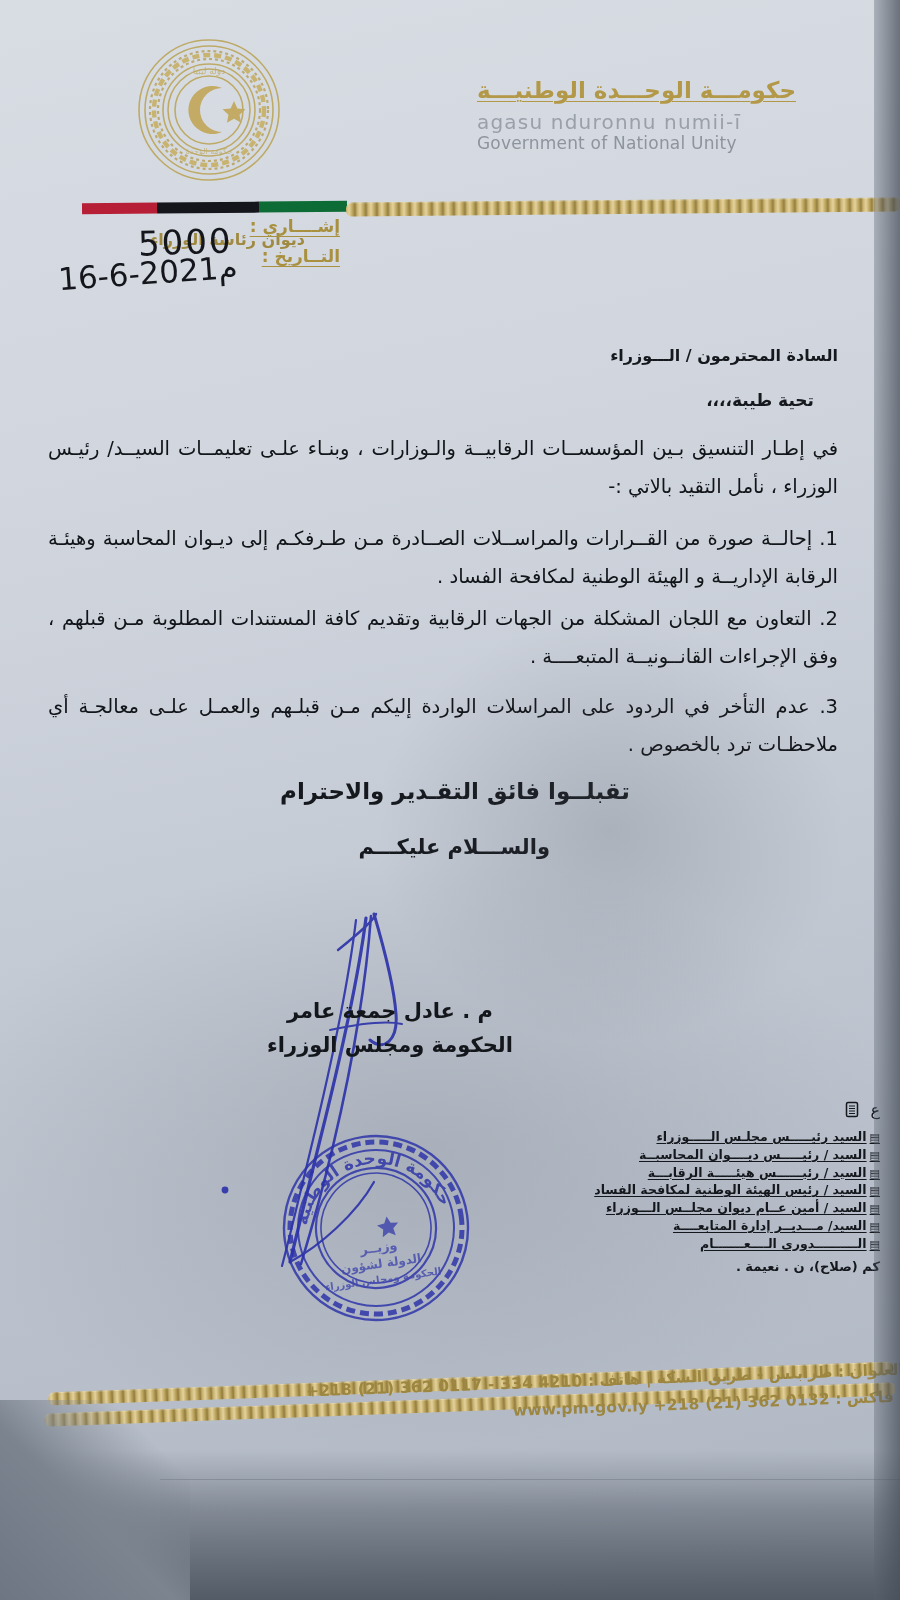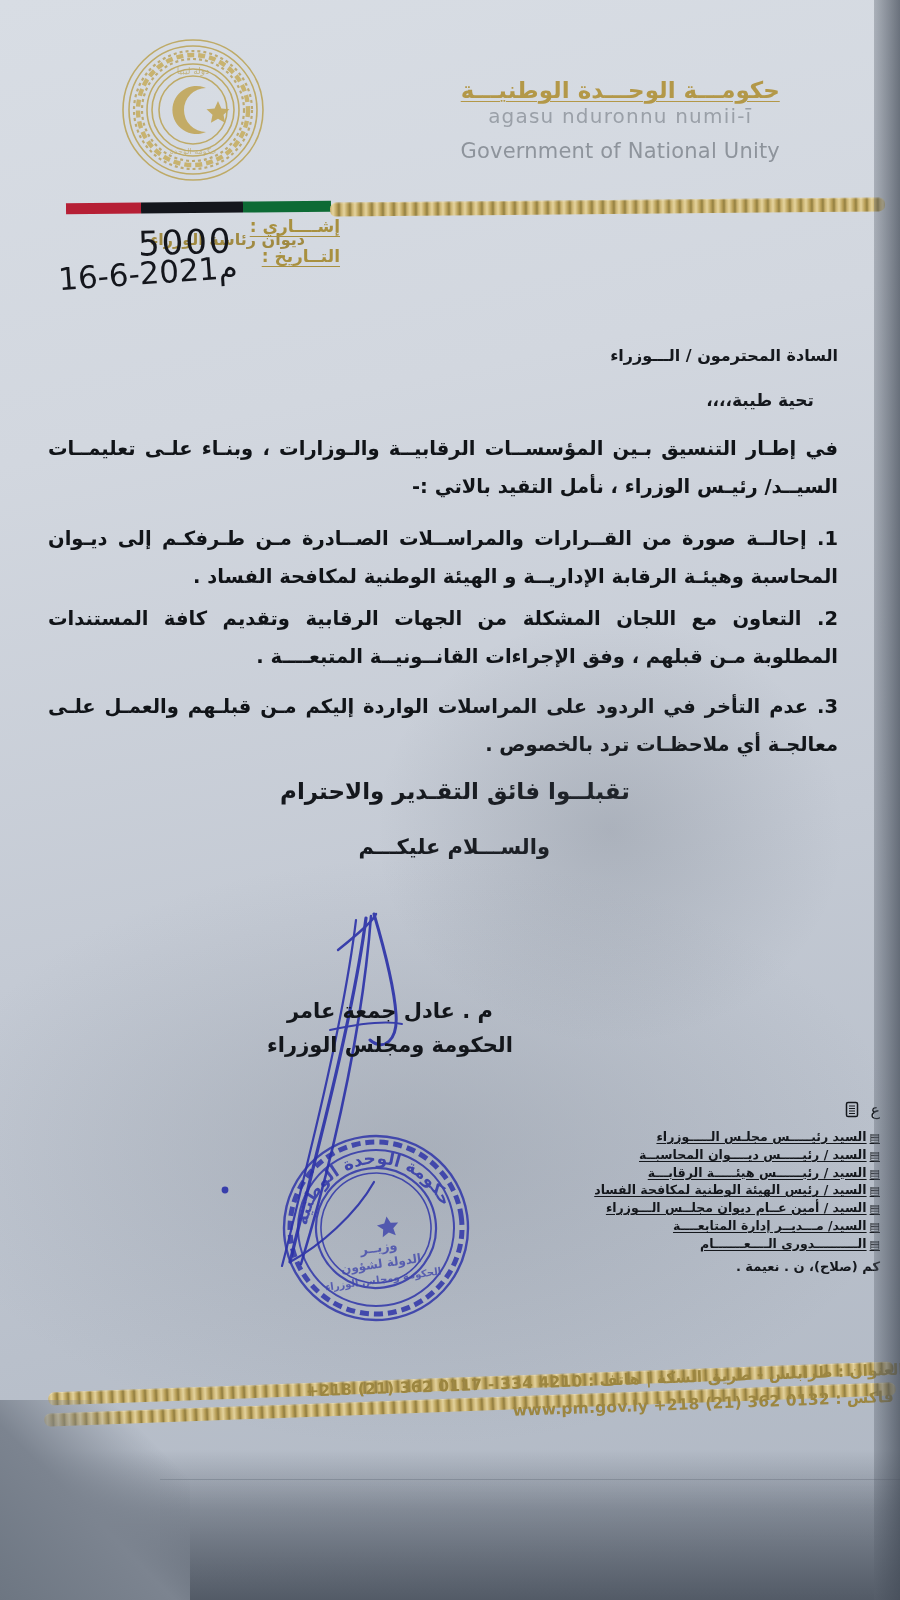--- a/index.html
+++ b/index.html
@@ -34,31 +34,31 @@
     position:absolute;left:160px;bottom:0;width:740px;height:120px;
     background:linear-gradient(180deg,rgba(175,183,195,.0),rgba(150,158,170,.55));
     border-top:1px solid rgba(120,128,140,.35);
   }
   .shadow-soft{
     position:absolute;pointer-events:none;
     background:radial-gradient(ellipse at center, rgba(80,88,100,.22), rgba(80,88,100,0) 72%);
   }
 
   
-  #letterhead{position:absolute;left:0;top:0;width:852px;height:230px;}
+  #letterhead{position:absolute;left:16px;top:0;width:852px;height:230px;}
   #emblem{position:absolute;left:118px;top:30px;width:150px;height:160px;}
   #header-text{
-    position:absolute;right:72px;top:78px;text-align:center;
+    position:absolute;right:72px;top:78px;text-align:left;
     color:#b69c4e;line-height:1.12;
   }
   #hd-ar{font-size:23px;font-weight:700;letter-spacing:1px;color:#b39848;
          text-decoration:underline;text-decoration-thickness:1px;text-underline-offset:3px;}
   #hd-tif{font-size:20px;font-weight:600;color:#b8a05a;letter-spacing:.5px;direction:ltr;margin-top:2px;}
-  #hd-lat{font-size:20px;color:#9aa0a8;letter-spacing:1.2px;direction:ltr;margin-top:1px;}
-  #hd-en{font-size:21px;color:#8e949c;letter-spacing:.2px;direction:ltr;margin-top:13px;}
+  #hd-lat{font-size:20px;color:#9aa0a8;letter-spacing:1.2px;direction:ltr;margin-top:7px;}
+  #hd-en{font-size:17px;color:#8e949c;letter-spacing:.2px;direction:ltr;margin-top:1px;}
 
   #flagbar{position:absolute;left:66px;top:202px;width:265px;height:11px;display:flex;transform:rotate(-.5deg);}
   #flagbar .f1{flex:1;background:#0d6b35;}
   #flagbar .f2{flex:1.15;background:#14161c;}
   #flagbar .f3{flex:.85;background:#b61f35;}
 
   #chain-top{
     position:absolute;left:330px;top:200px;width:555px;height:14px;
     transform:rotate(-.55deg);
   }
@@ -82,21 +82,21 @@
   #hand-ref{left:138px;top:222px;font-size:34px;letter-spacing:2px;transform:rotate(-2deg);}
   #hand-date{left:58px;top:255px;font-size:31px;letter-spacing:1px;transform:rotate(-4deg);}
 
   
   #body{position:absolute;left:0;top:330px;width:900px;color:#111418;}
   .ln{font-weight:700;color:#15181d;}
   #salutation{position:absolute;right:62px;top:16px;font-size:16px;letter-spacing:0px;}
   #greeting{position:absolute;right:86px;top:60px;font-size:17px;margin-left:20px;}
 
   .para{position:absolute;right:62px;width:790px;text-align:justify;text-align-last:right;
-        font-size:19.5px;line-height:1.95;font-weight:700;}
+        font-size:19.5px;line-height:1.95;font-weight:400;}
   #p-intro{top:100px;}
   #p1{top:170px;margin-top:20px;}
   #p2{top:270px;}
   #p3{top:358px;}
 
   #close1{position:absolute;right:270px;top:448px;font-size:23px;font-weight:700;letter-spacing:.5px;}
   #close2{position:absolute;right:350px;top:505px;font-size:21px;font-weight:700;letter-spacing:1px;}
 
   
   #sigblock{position:absolute;right:300px;top:995px;width:420px;text-align:center;

